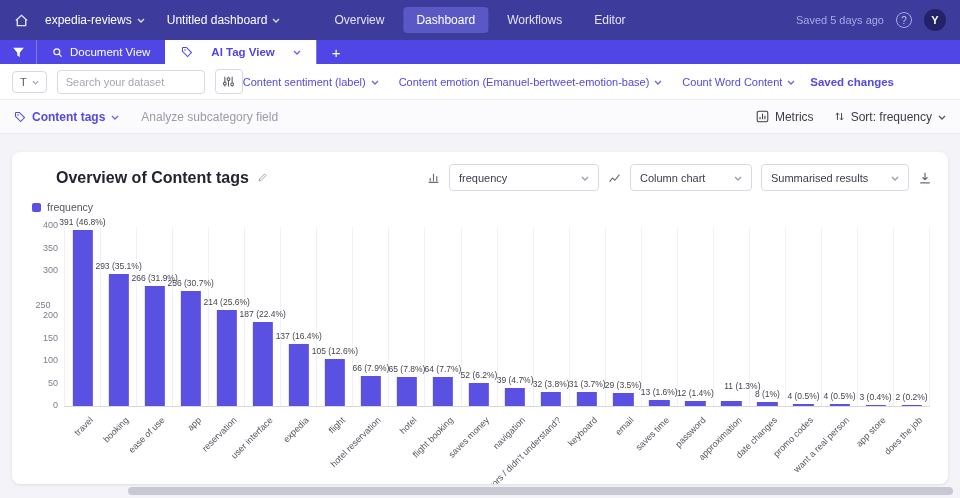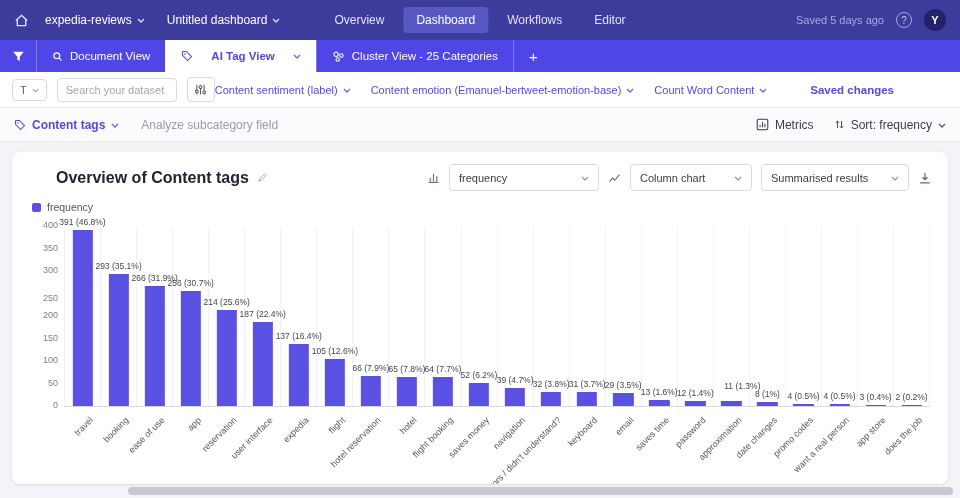--- a/index.html
+++ b/index.html
@@ -22,31 +22,31 @@
   .chev { display:flex; opacity:.85; margin-top:1px; }
   .topnav { position:absolute; left:50%; transform:translateX(-50%); display:flex; align-items:center; gap:6px; }
   .nav-item { padding:6px 13px; border-radius:4px; font-size:12px; color:#e3e2fb; cursor:pointer; }
   .nav-item.active { background:#5a58c4; color:#fff; }
   .tb-right { margin-left:auto; display:flex; align-items:center; gap:12px; }
   .saved { color:#a9a8e6; font-size:11px; }
   .help { width:16px; height:16px; border-radius:50%; border:1.4px solid #a9a8e6; color:#c6c5f1; font-size:10px; display:flex; align-items:center; justify-content:center; cursor:pointer; }
   .avatar { width:22px; height:22px; border-radius:50%; background:#232168; color:#fff; font-size:11px; font-weight:bold; display:flex; align-items:center; justify-content:center; cursor:pointer; }
 
   
-  .tabbar { height:32px; background:#4f46e5; display:flex; align-items:stretch; color:#fff; }
+  .tabbar { height:24px; background:#4f46e5; display:flex; align-items:stretch; color:#fff; }
   .funnel { width:36px; display:flex; align-items:center; justify-content:center; cursor:pointer; }
   .tabs-host { display:flex; align-items:stretch; }
   .tab { display:flex; align-items:center; gap:7px; padding:0 15px; font-size:11.5px; border-left:1px solid rgba(255,255,255,.28); cursor:pointer; white-space:nowrap; }
   .tab.active { background:#ffffff; color:#4f46e5; font-weight:bold;gap:18px; }
   .tab-add { display:flex; align-items:center; padding:0 15px; font-size:15px; border-left:1px solid rgba(255,255,255,.28); cursor:pointer; }
 
   
   .toolbar { height:36px; background:#fff; border-bottom:1px solid #ececf2; display:flex; align-items:center; padding:0 12px; }
   .t-box { display:flex; align-items:center; gap:5px; border:1px solid #d9d9e3; border-radius:4px; padding:4px 7px; font-size:11px; color:#5a5a68; cursor:pointer; }
-  .search { margin-left:10px; width:120px; border:1px solid #d9d9e3; border-radius:4px; padding:5px 8px; font-size:11px; color:#33333d; outline:none; font-family:inherit; }
+  .search { margin-left:10px; width:148px; border:1px solid #d9d9e3; border-radius:4px; padding:5px 8px; font-size:11px; color:#33333d; outline:none; font-family:inherit; }
   .search::placeholder { color:#a6a6b4; }
   .sliders { margin-left:10px; width:28px; height:25px; border:1px solid #d9d9e3; border-radius:4px; display:flex; align-items:center; justify-content:center; color:#5a5a68; cursor:pointer; }
   .ddl-row { display:flex; align-items:center; gap:20px; }
   .ddl { display:flex; align-items:center; gap:5px; color:#5449e0; font-size:11px; white-space:nowrap; cursor:pointer; }
   .saved-filters { margin-left:auto; margin-right:54px; color:#5449e0; font-size:11.5px; font-weight:bold; white-space:nowrap; cursor:pointer; }
 
   
   .subheader { height:34px; background:#fbfbfd; border-bottom:1px solid #e9e9f0; display:flex; align-items:center; padding:0 14px; }
   .ct { display:flex; align-items:center; gap:6px; color:#5449e0; font-size:12px; font-weight:bold; cursor:pointer; }
   .analyze { margin-left:22px; color:#9b9baa; font-size:12px; cursor:pointer; }
@@ -137,30 +137,20 @@
             <path d="M2 2.8A.8.8 0 0 1 2.8 2h4.4L14 8.8 8.8 14 2 7.2z"></path>
             <circle cx="5.3" cy="5.3" r="1.1" fill="currentColor" stroke="none"></circle>
           </svg>
         </span>
         <span>AI Tag View</span>
         <span class="chev">
           <svg width="8" height="5" viewBox="0 0 8 5" fill="none" stroke="currentColor" stroke-width="1.3">
             <path d="M1 1l3 3 3-3"></path>
           </svg>
         </span>
-      </div>
-      <div class="tab">
-        <span>
-          <svg width="13" height="13" viewBox="0 0 16 16" fill="none" stroke="currentColor" stroke-width="1.3">
-            <circle cx="5" cy="5.2" r="2.7"></circle>
-            <circle cx="11.6" cy="6.8" r="2.1"></circle>
-            <circle cx="7" cy="11.6" r="2.1"></circle>
-          </svg>
-        </span>
-        <span>Cluster View - 25 Categories</span>
       </div>
     </div>
   <div class="tab-add">+</div>
 </div>
 
 <div class="toolbar">
   <div class="t-box">
     <span>T</span>
     <span class="chev">
         <svg width="7" height="5" viewBox="0 0 8 5" fill="none" stroke="#8a8a98" stroke-width="1.3">
@@ -426,21 +416,21 @@
             <div class="bar" style="height: 0.9px; background: rgb(90, 80, 226);"></div>
             <div class="val" style="bottom: 3.9px;">2 (0.2%)</div>
             <div class="xlab">does the job</div>
           </div>
         </div>
     <div class="ytick" style="bottom: -4px;">0</div>
         <div class="ytick" style="bottom: 18.5px;">50</div>
         <div class="ytick" style="bottom: 41px;">100</div>
         <div class="ytick" style="bottom: 63.5px;">150</div>
         <div class="ytick" style="bottom: 86px;">200</div>
-        <div class="ytick" style="bottom: 103px;">250</div>
+        <div class="ytick" style="bottom: 96px; text-align: center;">250</div>
         <div class="ytick" style="bottom: 131px;">300</div>
         <div class="ytick" style="bottom: 153.5px;">350</div>
         <div class="ytick" style="bottom: 176px;">400</div>
       </div>
   </div>
 </div>
 
 <div class="hscroll-thumb"></div>
 
 </body></html>

